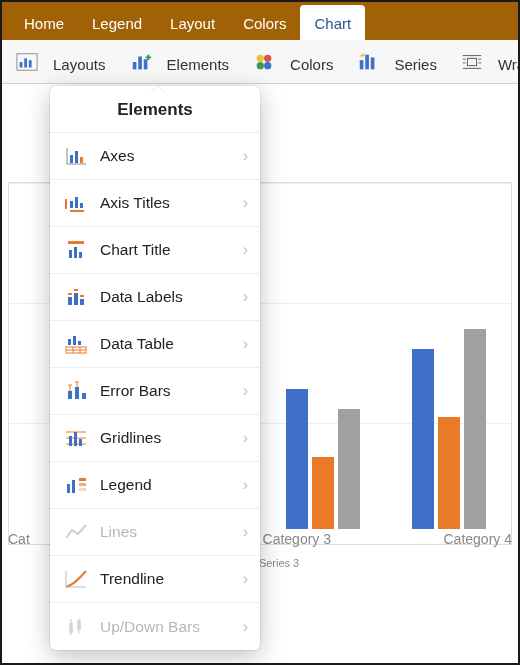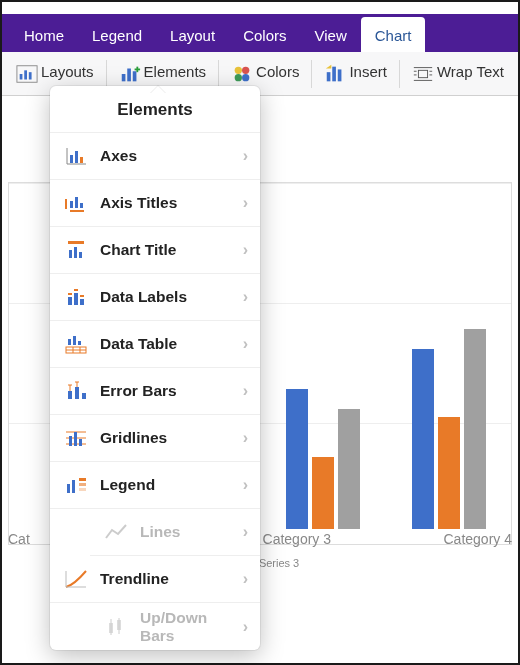--- a/index.html
+++ b/index.html
@@ -6,26 +6,25 @@
   body {
     width: 520px; height: 665px;
     font-family: -apple-system, "Segoe UI", Helvetica, Arial, sans-serif;
     background: #fff;
     overflow: hidden;
     border: 2px solid #1a1a1a;
   }
   
   .tabbar {
     height: 38px;
-    background: #4c1d95;
+    background: #a16207;
     display: flex;
     align-items: flex-end;
     padding: 0 8px;
     color: #fff;
-    margin-top: 12px;
   }
   .tab {
     padding: 10px 14px 8px 14px;
     font-size: 15px;
     cursor: pointer;
   }
   .tab.active {
     background: #fff;
     color: #2b5797;
     border-radius: 4px 4px 0 0;
@@ -41,22 +40,22 @@
     align-items: center;
     padding: 0 4px;
     gap: 0;
     font-size: 15px;
     color: #333;
     overflow: hidden;
     white-space: nowrap;
   }
   .tool {
     display: flex;
-    align-items: flex-start;
-    gap: 3px;
+    align-items: flex-end;
+    gap: 15px;
     padding: 6px 10px;
     cursor: pointer;
   }
   .tool svg { width: 22px; height: 22px; flex-shrink: 0; }
   .vsep { width: 1px; height: 28px; background: #d8d8d8; margin: 0 2px; }
   
   .chart-area {
     position: absolute;
     left: 0; right: 0; top: 82px; bottom: 0;
     padding: 10px 12px 10px 12px;
@@ -142,36 +141,34 @@
   }
   .pop-item {
     display: flex;
     align-items: center;
     height: 47px;
     padding: 0 12px 0 14px;
     border-bottom: 1px solid #eee;
     font-size: 15.5px;
     color: #222;
     cursor: pointer;
-    font-weight: bold;
-  }
-  .pop-item.disabled { color: #b8b8b8; margin-left: 40px; }
+  }
+  .pop-item.disabled { color: #b8b8b8; }
   .pop-item:last-child { border-bottom: none; }
   .pop-item svg.ico { width: 24px; height: 20px; margin-right: 12px; flex-shrink:0; }
   .pop-item .chev { margin-left: auto; color: #c0c0c0; font-size: 16px; }
 </style>
 </head>
 <body>
 
 <div class="tabbar">
   <div class="tab">Home</div>
   <div class="tab">Legend</div>
   <div class="tab">Layout</div>
   <div class="tab">Colors</div>
-  <div class="tab">View</div>
   <div class="tab active">Chart</div>
 </div>
 
 <div class="toolbar">
   <div class="tool">
     <svg viewBox="0 0 24 24">
         <rect x="1" y="3" width="22" height="18" fill="none" stroke="#888"></rect>
         <rect x="4" y="12" width="3" height="6" fill="#3e6fc9"></rect>
         <rect x="9" y="8" width="3" height="10" fill="#3e6fc9"></rect>
         <rect x="14" y="10" width="3" height="8" fill="#3e6fc9"></rect>
@@ -200,21 +197,21 @@
     <span>Colors</span>
   </div>
   <div class="vsep"></div>
   <div class="tool">
     <svg viewBox="0 0 24 24">
         <rect x="3" y="10" width="4" height="10" fill="#3e6fc9"></rect>
         <rect x="9" y="4" width="4" height="16" fill="#3e6fc9"></rect>
         <rect x="15" y="7" width="4" height="13" fill="#3e6fc9"></rect>
         <path d="M2 6 L8 2 L8 6 Z" fill="#e8c23a"></path>
       </svg>
-    <span>Insert</span>
+    <span>Series</span>
   </div>
   <div class="vsep"></div>
   <div class="tool">
     <svg viewBox="0 0 24 24">
         <rect x="7" y="8" width="10" height="8" fill="none" stroke="#555"></rect>
         <line x1="2" y1="5" x2="22" y2="5" stroke="#555"></line>
         <line x1="2" y1="19" x2="22" y2="19" stroke="#555"></line>
         <line x1="2" y1="9" x2="5" y2="9" stroke="#555"></line>
         <line x1="2" y1="13" x2="5" y2="13" stroke="#555"></line>
         <line x1="19" y1="9" x2="22" y2="9" stroke="#555"></line>

